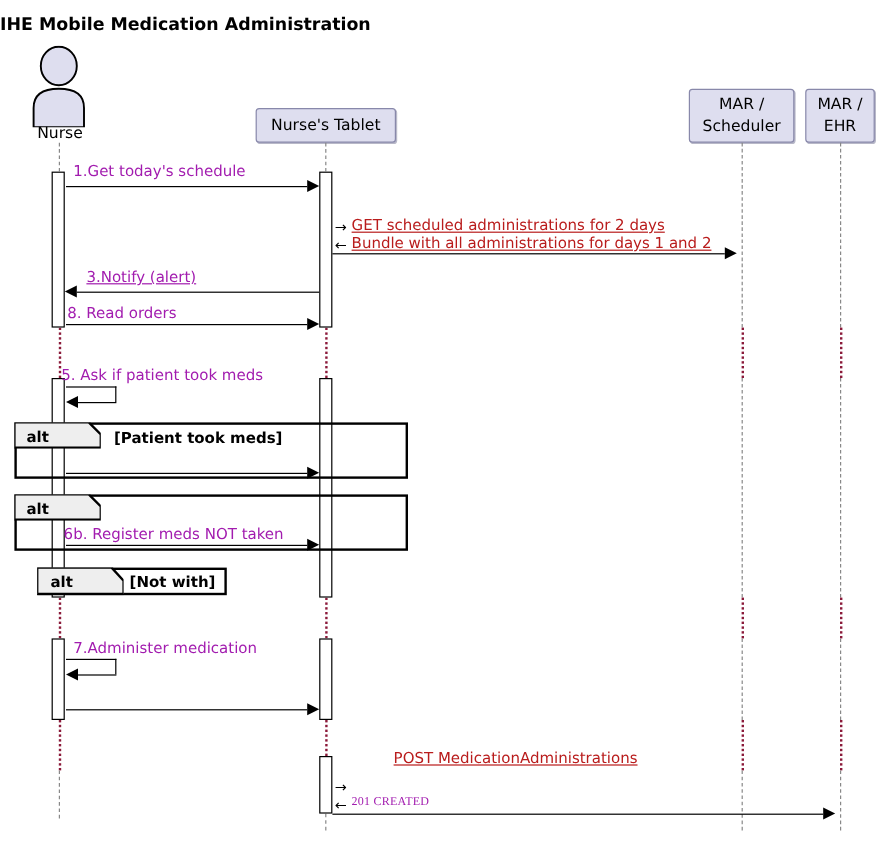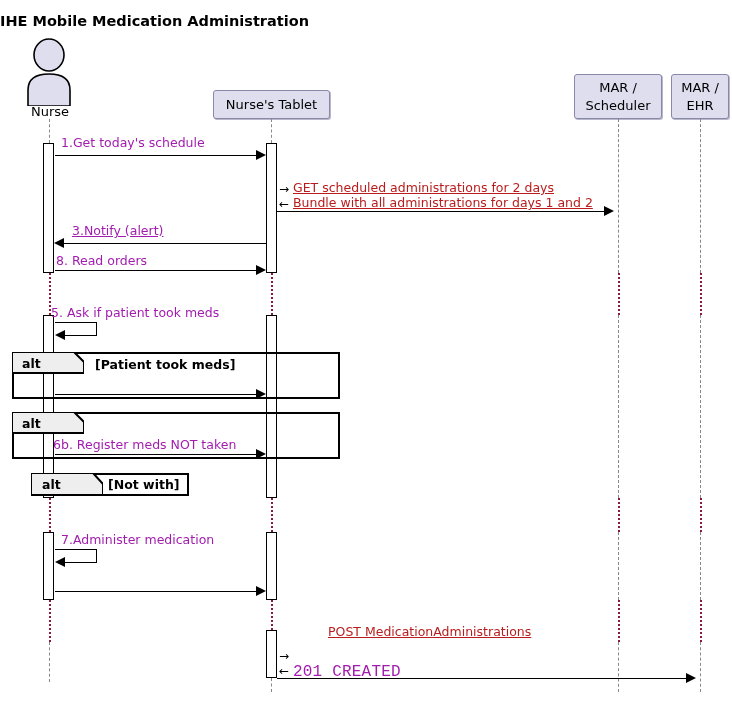--- a/index.html
+++ b/index.html
@@ -99,22 +99,22 @@
     font-size: 12.5px;
     color: #a21caf;
     white-space: nowrap;
     font-family: "DejaVu Sans", "Liberation Sans", sans-serif;
   }
   .mlabel.link {
     color: #b91c1c;
     text-decoration: underline;
   }
   .mlabel.mono {
-    font-family: Liberation Mono, monospace;
-    font-size: 16px;
+    font-family: Liberation Serif, serif;
+    font-size: 10px;
     letter-spacing: 0.2px;
   }
   .tinyarrow {
     position: absolute;
     font-size: 12px;
     color: #000;
     line-height: 1;
   }
   
   .altframe {

